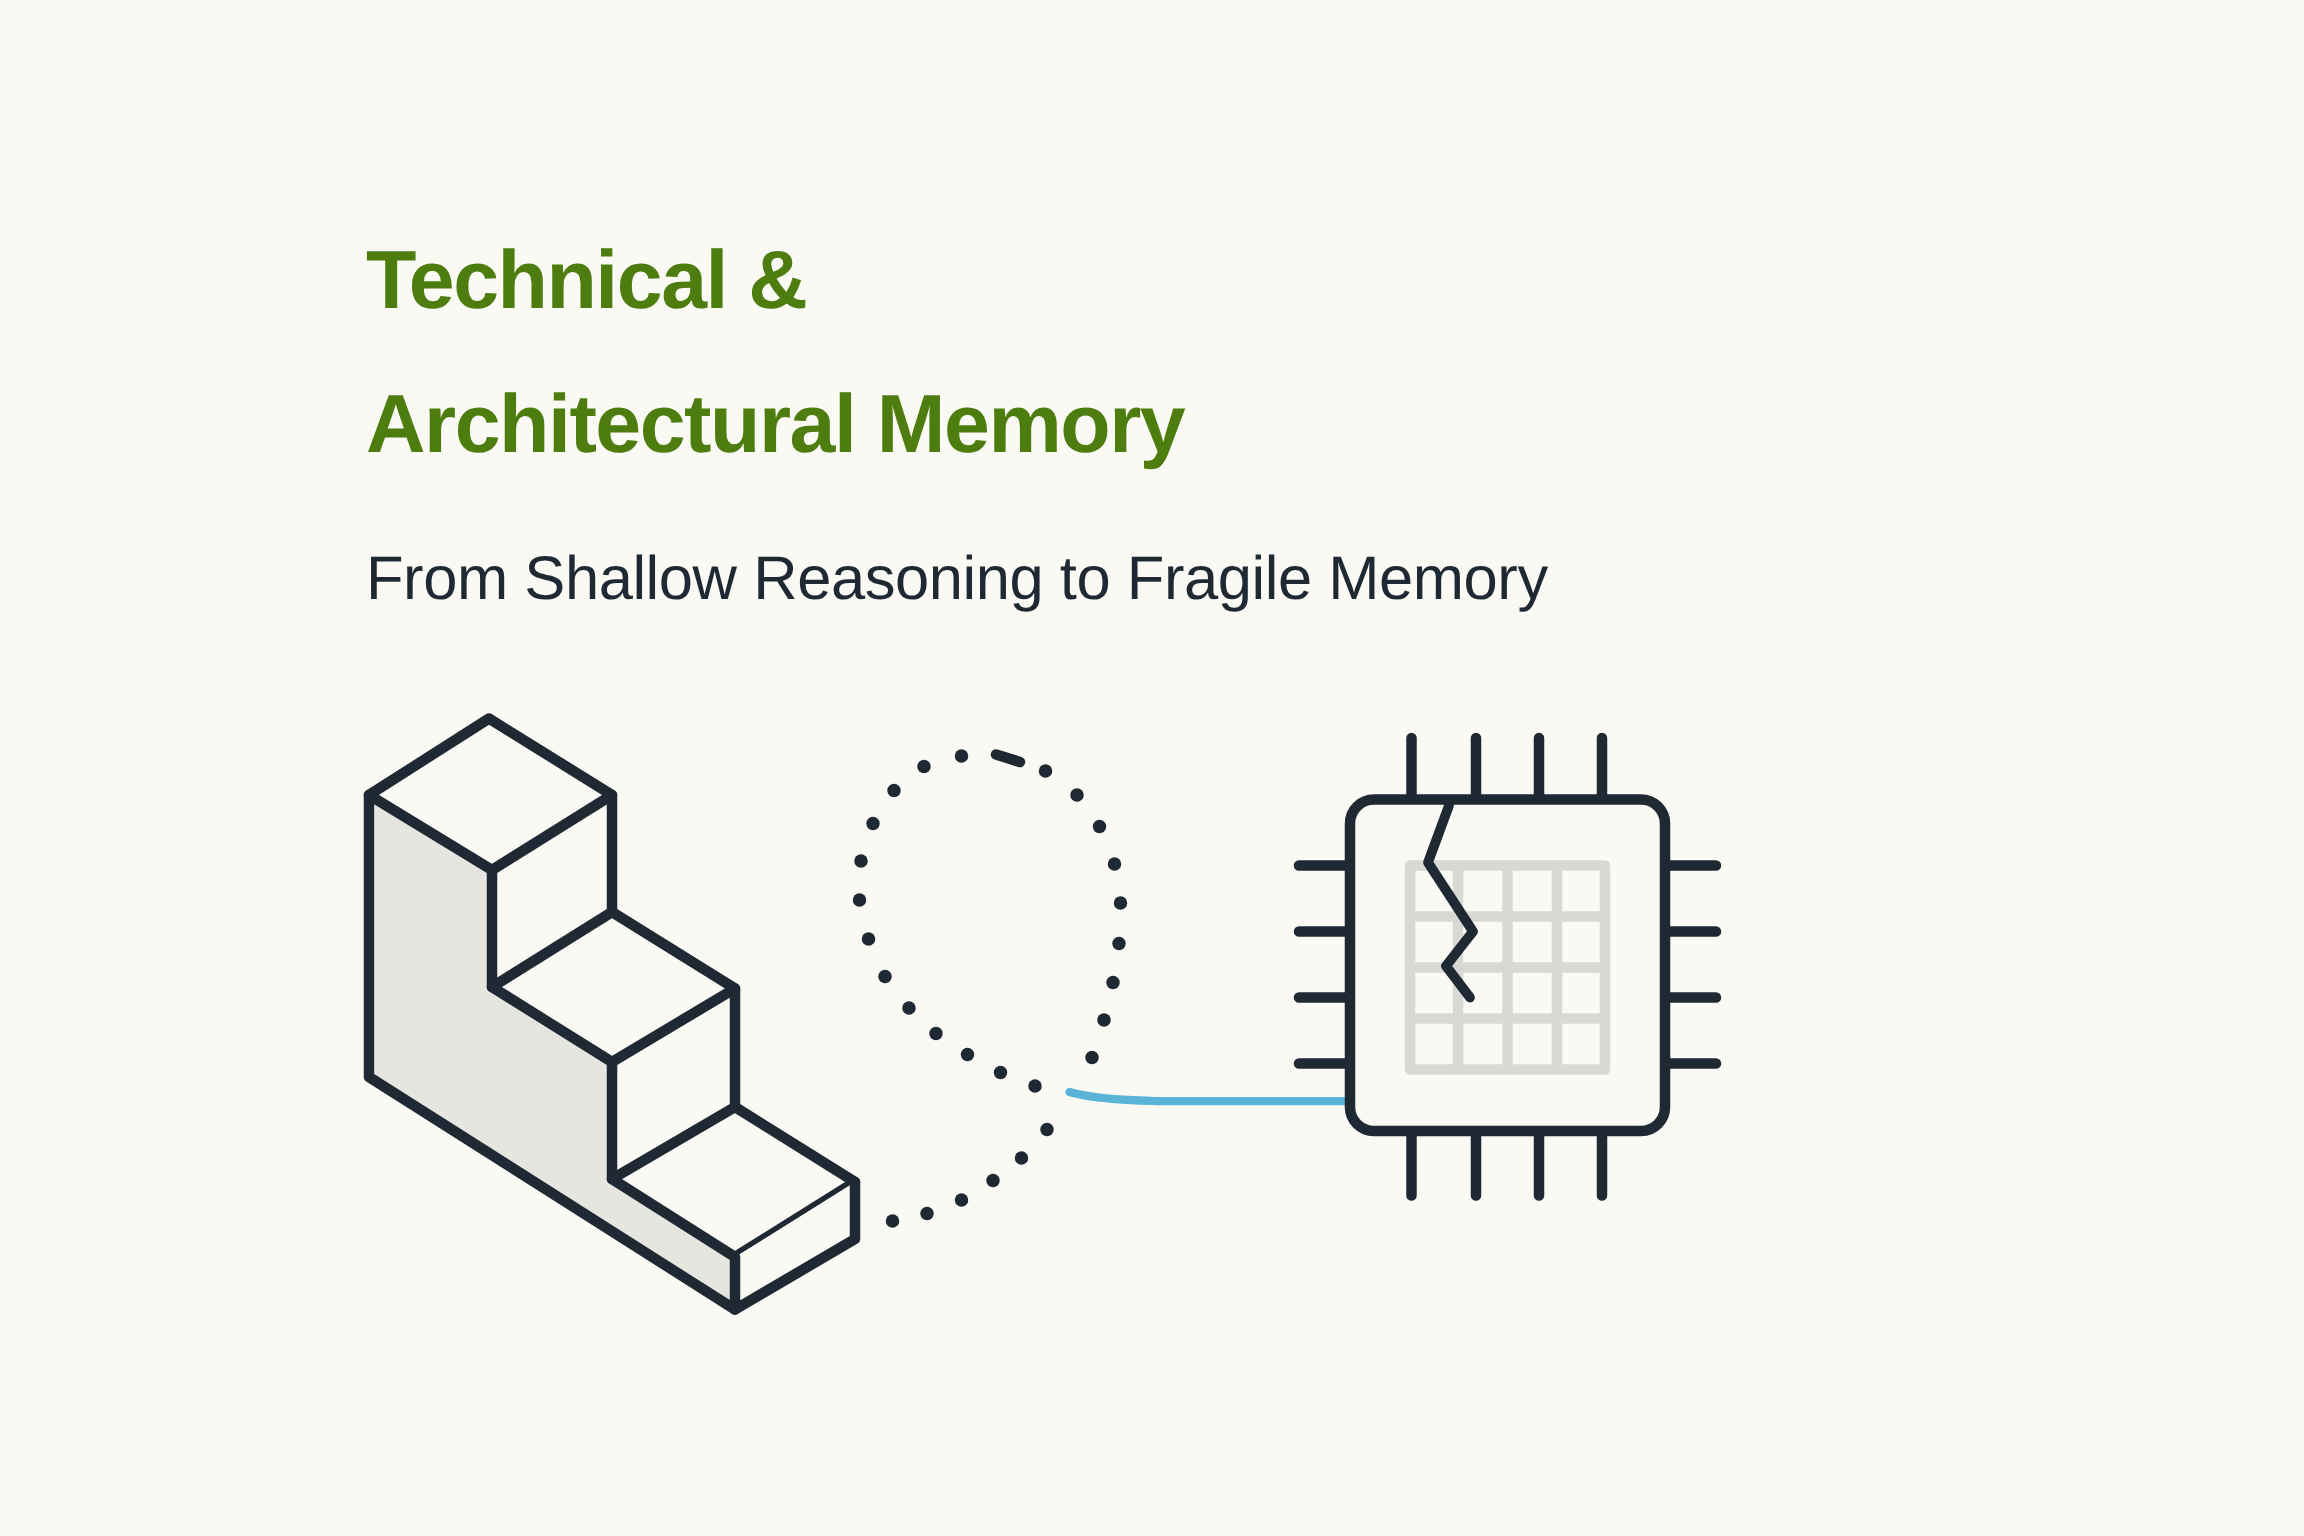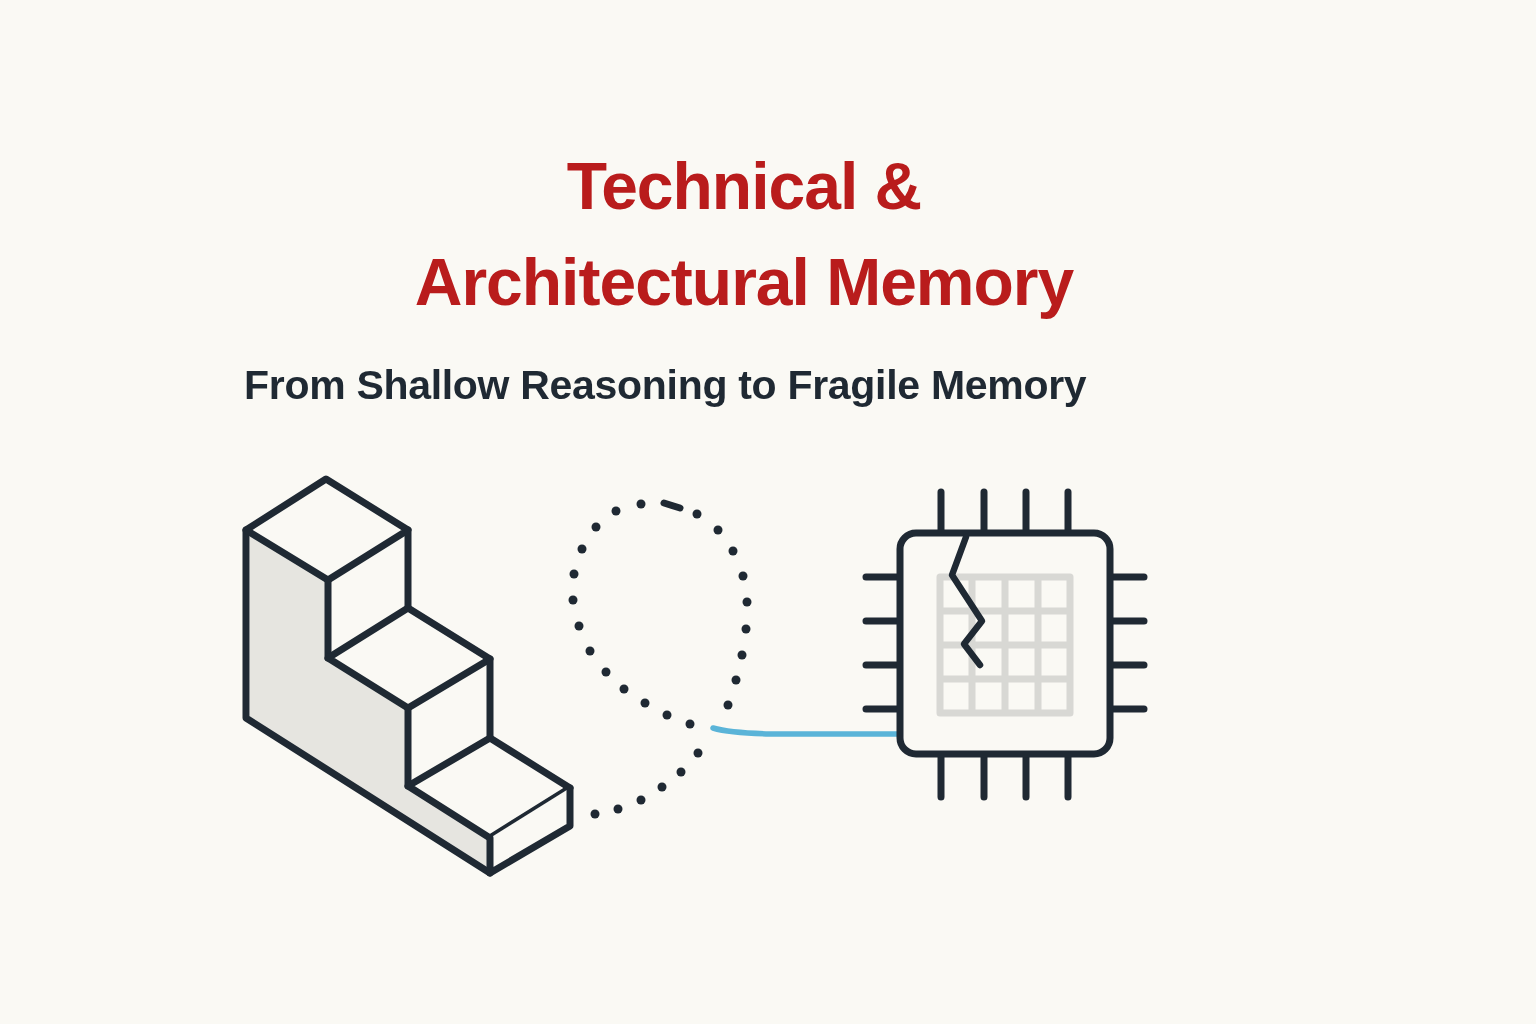--- a/index.html
+++ b/index.html
@@ -6,31 +6,30 @@
   body {
     width: 1536px; height: 1024px; overflow: hidden;
     background: #faf9f4;
     position: relative;
     font-family: "Liberation Sans", "DejaVu Sans", sans-serif;
     color: #1f2933;
   }
   .title {
     position: absolute; left: 244px; top: 138px;
     margin: 0;
-    font-size: 66px; line-height: 96px; font-weight: 700;
+    font-size: 55px; line-height: 96px; font-weight: 700;
     letter-spacing: -1px;
-    color: #b91c1c;
+    color: #4d7c0f;
     width: 1000px;
-    text-align: center;
   }
   .title span { display: block; }
   .subtitle {
     position: absolute; left: 244px; top: 360px;
     margin: 0;
-    font-size: 41px; line-height: 50px; font-weight: 700;
+    font-size: 41px; line-height: 50px; font-weight: 400;
     color: #1f2933;
     letter-spacing: -0.3px;
   }
   svg.illustration {
     position: absolute; left: 0; top: 0;
     width: 1536px; height: 1024px;
     pointer-events: none;
   }
 </style>
 </head>

